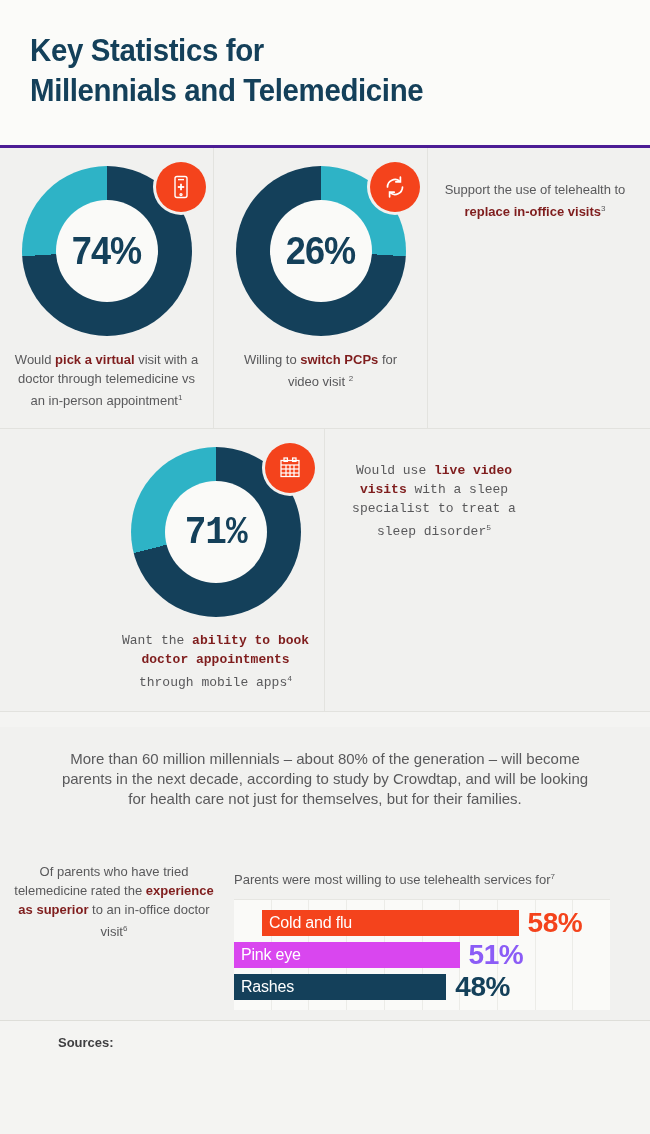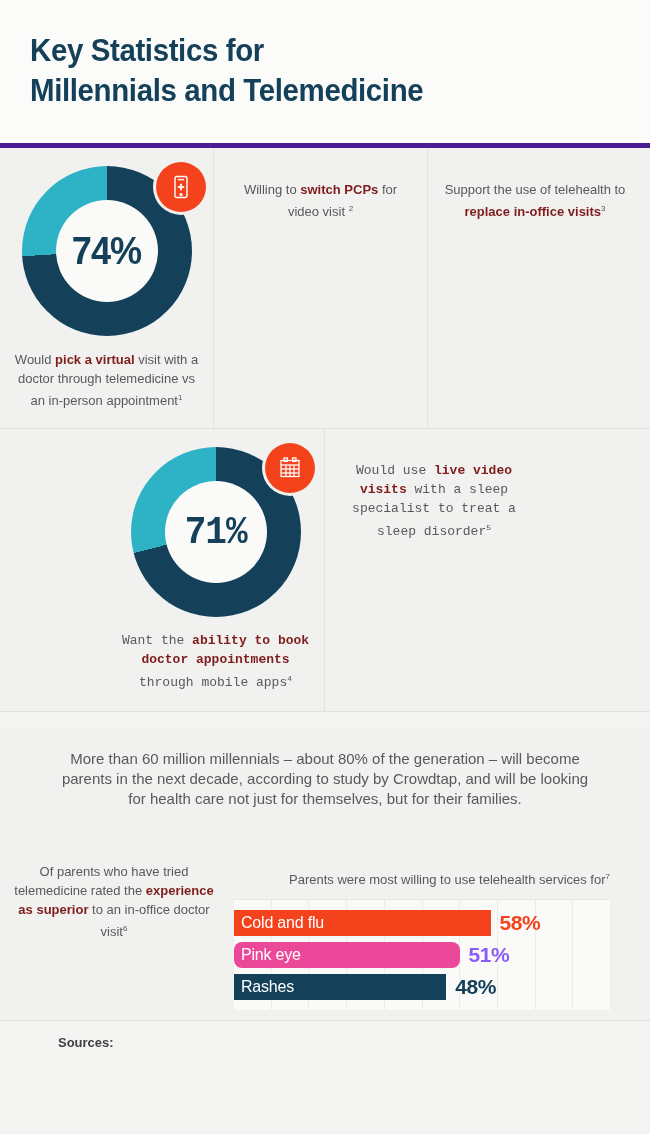--- a/index.html
+++ b/index.html
@@ -7,21 +7,21 @@
     width:650px;height:1134px;
     background:#f2f2f0;
     font-family:"Liberation Sans", sans-serif;
     color:#4a4a4a;
     overflow:hidden;
   }
   .page{position:relative;width:650px;height:1134px;background:#f4f4f2;}
 
   
   .header{height:148px;background:#fbfbf9;box-sizing:border-box;padding:30px 0 0 30px;
-          border-bottom:5px solid #4c1d95;}
+          border-bottom:3px solid #4c1d95;}
   .title{font-size:32px;line-height:40px;font-weight:bold;color:#14405a;
          letter-spacing:-0.4px;transform:scaleX(.92);transform-origin:left center;}
 
   
   .band{background:#f1f1ef;position:relative;}
   .band.sep{border-bottom:1px solid #e2e2de;}
   .row{display:flex;}
   .cell{position:relative;box-sizing:border-box;padding-top:18px;padding-bottom:10px;}
   .vdiv{border-right:1px solid #e3e3df;}
 
@@ -48,29 +48,29 @@
   .r2{justify-content:center;font-family:Liberation Mono, monospace;}
   .r2 .cell{width:218px;padding-bottom:18px;}
 
   
   .intro{padding:22px 58px 16px 58px;text-align:center;font-size:15px;line-height:20px;color:#59595b;}
 
   
   .bottom{display:flex;padding:4px 0 10px 0;}
   .bottom-left{width:228px;padding-top:4px;}
   .bottom-right{flex:1;padding:28px 40px 0 6px;}
-  .bar-title{font-size:13px;color:#59595b;margin-bottom:12px;text-align:right;}
+  .bar-title{font-size:13px;color:#59595b;margin-bottom:12px;}
   .chart{position:relative;background:#fafaf8;border-top:1px solid #e6e6e2;padding:6px 0;}
   .grid{position:absolute;inset:0;display:flex;}
   .grid div{flex:1;border-right:1px solid #ececE8;}
   .grid div:last-child{border-right:none;}
   .bar-row{position:relative;height:30px;margin:2px 0;display:flex;align-items:center;}
   .bar{height:26px;display:flex;align-items:center;box-sizing:border-box;padding-left:7px;
        color:#ffffff;font-size:16px;letter-spacing:-.2px;}
-  .bar-val{font-size:21px;font-weight:bold;margin-left:9px;letter-spacing:-.5px;}
+  .bar-val{font-size:28px;font-weight:bold;margin-left:9px;letter-spacing:-.5px;}
 
   
   .sources{border-top:1px solid #dedeD9;background:#f4f4f2;padding:14px 26px 10px 26px;}
   .sources h4{margin:0 0 5px 32px;font-size:13px;color:#3f3f41;font-weight:bold;}
 </style>
 </head>
 <body>
 
 <div class="page">
 
@@ -98,20 +98,35 @@
               <line x1="9.8" y1="13" x2="16.2" y2="13" stroke-width="1.8"></line>
             </svg>
           </div>
         </div>
         <div class="caption">
           <span>Would </span><b>pick a virtual</b><span> visit with a doctor through telemedicine vs an in-person appointment</span><sup>1</sup>
         </div>
       </div>
 
       <div class="cell vdiv">
+        <div class="donut-wrap">
+          <div class="donut" style="background: conic-gradient(rgb(46, 179, 198) 0deg, rgb(46, 179, 198) 93.6deg, rgb(20, 64, 90) 93.6deg, rgb(20, 64, 90) 360deg);">
+            <div class="hole">
+              <span class="pct">26%</span>
+            </div>
+          </div>
+          <div class="badge">
+            <svg width="26" height="26" viewBox="0 0 26 26" fill="none" stroke="#fff" stroke-width="1.7" stroke-linecap="round">
+              <path d="M5.5 13a7.5 7.5 0 0 1 12.4-5.6"></path>
+              <polyline points="18.4,3.2 18.4,7.8 13.8,7.8"></polyline>
+              <path d="M20.5 13a7.5 7.5 0 0 1-12.4 5.6"></path>
+              <polyline points="7.6,22.8 7.6,18.2 12.2,18.2"></polyline>
+            </svg>
+          </div>
+        </div>
         <div class="caption">
           <span>Willing to </span><b>switch PCPs</b><span> for video visit </span><sup>2</sup>
         </div>
       </div>
 
       <div class="cell">
         <div class="caption">
           <span>Support the use of telehealth to </span><b>replace in-office visits</b><span></span><sup>3</sup>
         </div>
       </div>
@@ -179,25 +194,25 @@
               <div></div>
               <div></div>
               <div></div>
               <div></div>
               <div></div>
               <div></div>
               <div></div>
             </div>
           <div id="bars">
               <div class="bar-row">
-                <div class="bar" style="background: rgb(244, 67, 28); width: 68.2353%;">Cold and flu</div>
+                <div class="bar" style="background: rgb(244, 67, 28); width: 68.2353%; margin-left: 28px;">Cold and flu</div>
                 <span class="bar-val" style="color: rgb(244, 67, 28);">58%</span>
               </div>
               <div class="bar-row">
-                <div class="bar" style="background: #ec4899; width: 60%; border-radius: 8px;">Pink eye</div>
+                <div class="bar" style="background: #d946ef; width: 60%;">Pink eye</div>
                 <span class="bar-val" style="color: #8b5cf6;">51%</span>
               </div>
               <div class="bar-row">
                 <div class="bar" style="background: rgb(20, 64, 90); width: 56.4706%;">Rashes</div>
                 <span class="bar-val" style="color: rgb(20, 64, 90);">48%</span>
               </div>
             </div>
         </div>
       </div>
     </div>

